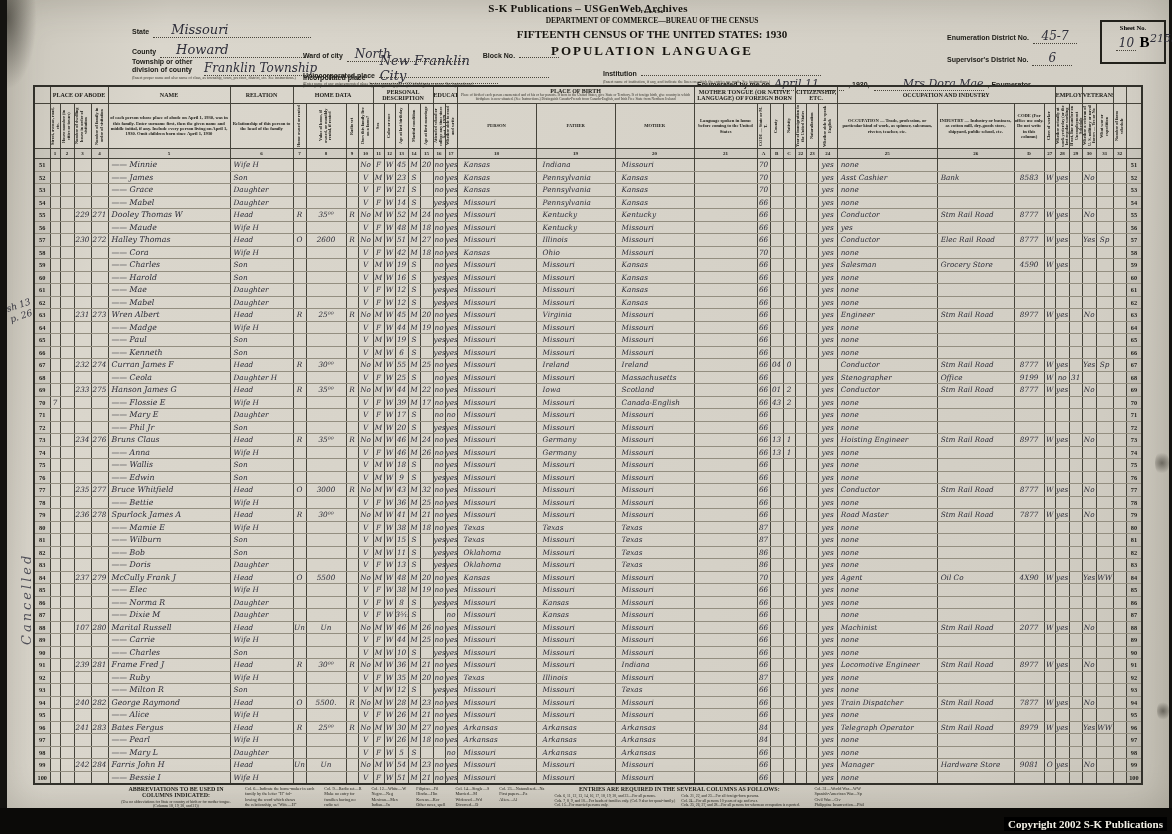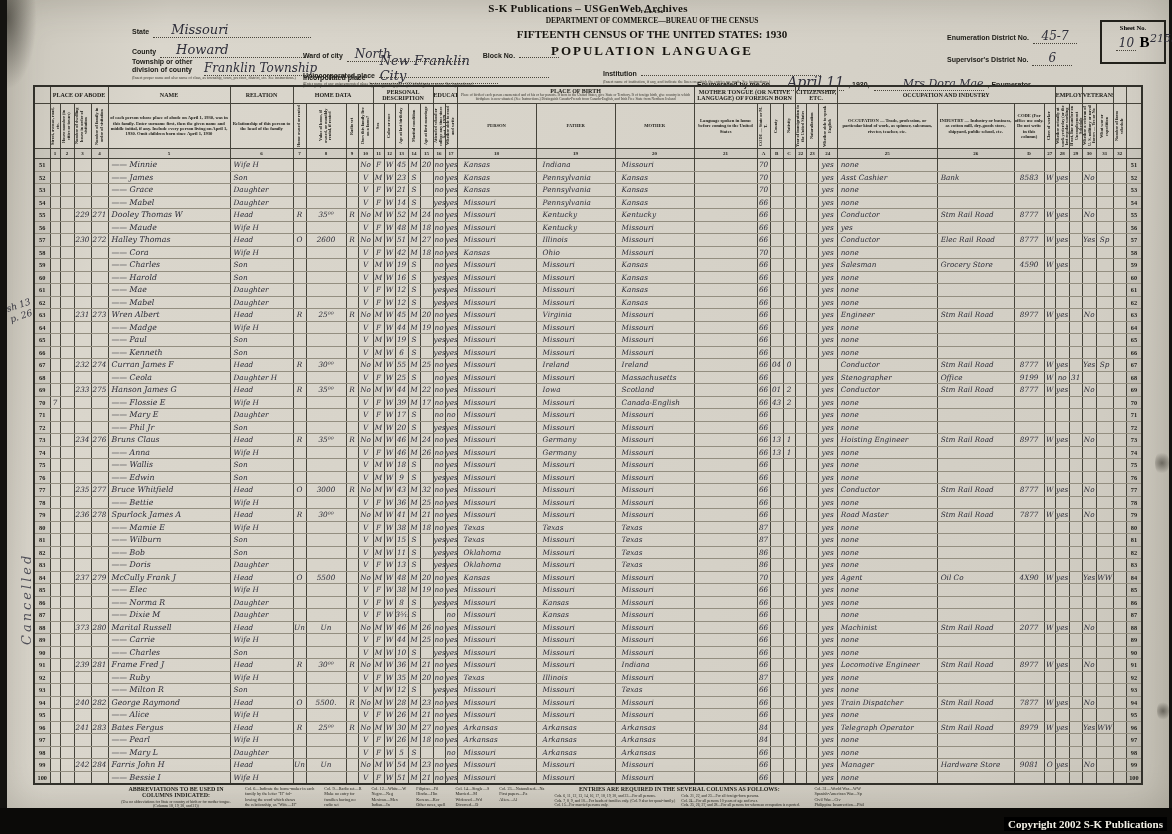--- a/index.html
+++ b/index.html
@@ -141,21 +141,21 @@
     <div class="sl">Sheet No.</div>
     <div class="srow">
       <span class="hw uline" style="font-size:12px;width:20px;display:inline-block;">10</span>
       <span class="bigB">B</span>
     </div>
   </div>
   <div class="abs hw" style="left:1143px;top:32px;font-size:11px;z-index:3;">2155</div>
 
   <div class="abs" style="left:690px;top:73px;white-space:nowrap;">
     <span class="lbl">Enumerated by me on</span>
-    <span class="hw uline" style="font-size:14px;display:inline-block;width:70px;text-align:right;">April 11</span>
+    <span class="hw uline" style="font-size:11px;display:inline-block;width:70px;text-align:left;">April 11</span>
     <span class="lbl">, 1930,</span>
     <span class="hw uline" style="font-size:11px;display:inline-block;width:110px;text-align:right;">Mrs Dora Mae</span>
     <span class="lbl">, Enumerator.</span>
   </div>
 
   <div class="marginnote">
     <div>sh 13</div>
     <div>p. 26</div>
   </div>
   <div class="vcancel">Cancelled</div>
@@ -1863,21 +1863,21 @@
           <td class="c-unemp-line"></td>
           <td class="c-veteran"></td>
           <td class="c-war"></td>
           <td class="c-farm-sched"></td>
           <td class="rowno">87</td>
         </tr>
         <tr>
           <td class="rowno">88</td>
           <td class="c-street"></td>
           <td class="c-house"></td>
-          <td class="c-dwelling">373</td>
+          <td class="c-dwelling">107</td>
           <td class="c-family">280</td>
           <td class="c-name">Marital  Russell</td>
           <td class="c-relation">Head</td>
           <td class="c-own">Un</td>
           <td class="c-value">Un</td>
           <td class="c-radio"></td>
           <td class="c-farm">No</td>
           <td class="c-sex">M</td>
           <td class="c-color">W</td>
           <td class="c-age">46</td>

